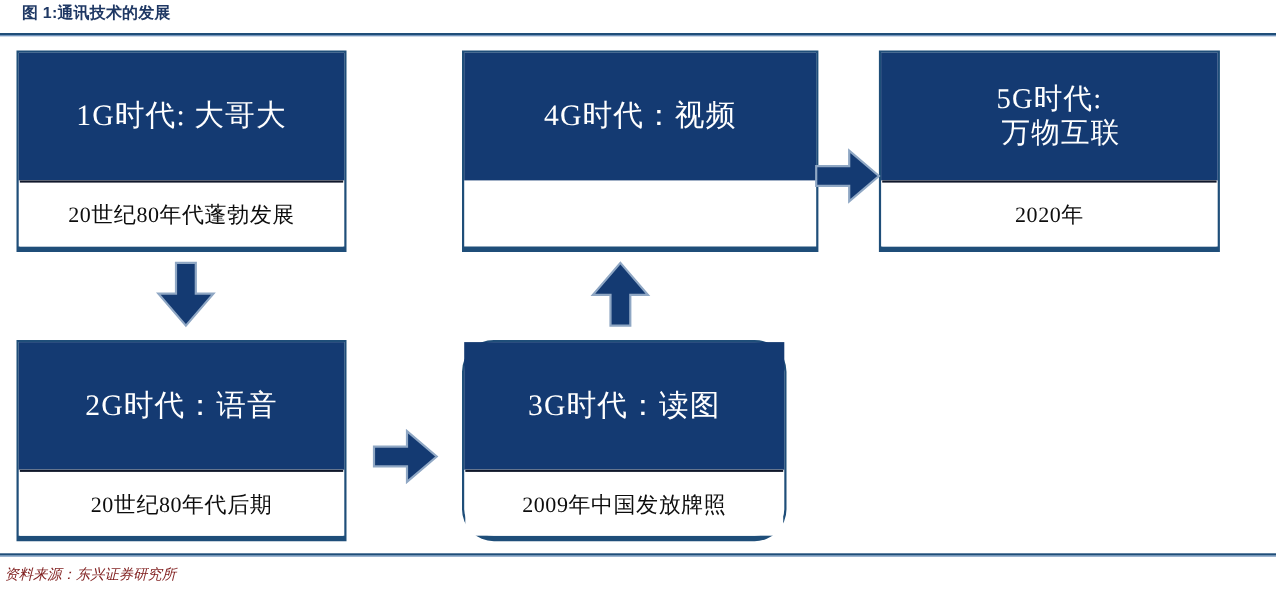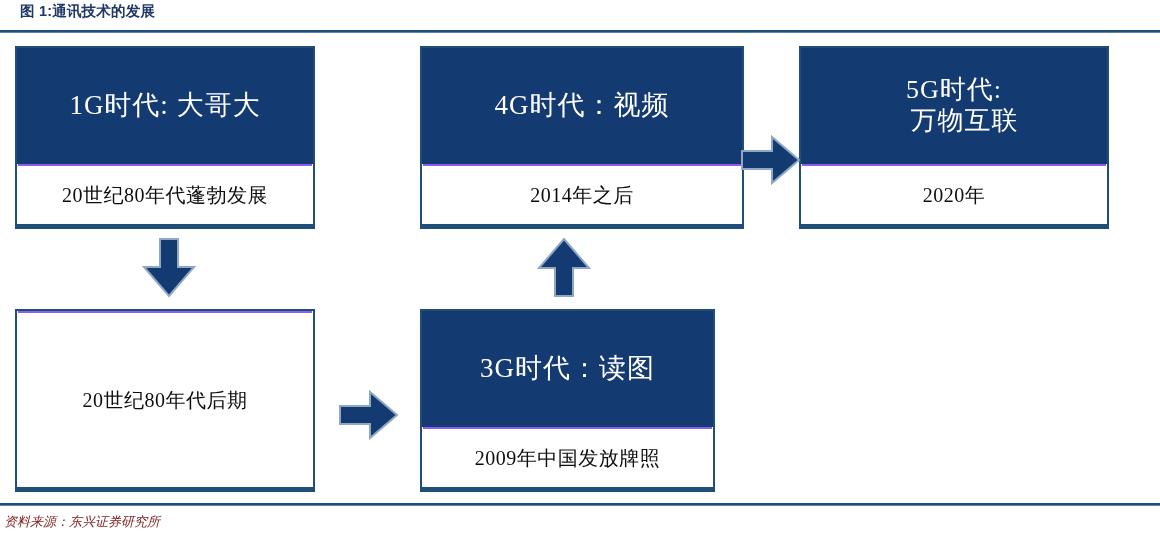--- a/index.html
+++ b/index.html
@@ -79,35 +79,35 @@
     flex: 1 1 auto;
     background: #ffffff;
     color: #0d0d0d;
     display: flex;
     align-items: center;
     justify-content: center;
     text-align: center;
     font-family: "Liberation Serif", "DejaVu Serif", serif;
     font-size: 20px;
     letter-spacing: 0.5px;
-    border-top: 2px solid #8b5cf6;
+    border-top: 2px solid #0f172a;
     box-sizing: border-box;
     margin: 0 1px 0 1px;
   }
 
   
   #node-1g { left: 15px;  top: 12px;  width: 300px; height: 183px; }
   #node-1g .node-header { height: 116px; }
   #node-4g { left: 420px; top: 12px;  width: 324px; height: 183px; }
   #node-4g .node-header { height: 116px; }
   #node-5g { left: 799px; top: 12px;  width: 310px; height: 183px; }
   #node-5g .node-header { height: 116px; font-size: 26px; }
   #node-2g { left: 15px;  top: 275px; width: 300px; height: 183px; }
   #node-2g .node-header { height: 116px; }
-  #node-3g { left: 420px; top: 275px; width: 295px; height: 183px; }
+  #node-3g { left: 420px; top: 275px; width: 295px; height: 183px; border-radius: 29px; }
   #node-3g .node-header { height: 116px; }
 
   
   .arrow { position: absolute; }
   .arrow svg { display: block; }
   #arrow-1g-2g { left: 140px; top: 203px; }
   #arrow-2g-3g { left: 338px; top: 355px; }
   #arrow-3g-4g { left: 535px; top: 203px; }
   #arrow-4g-5g { left: 740px; top: 100px; }
 
@@ -145,32 +145,34 @@
     <div class="node-header">
       <span>1G时代: 大哥大</span>
     </div>
     <div class="node-body">20世纪80年代蓬勃发展</div>
   </div>
 
   <div class="node" id="node-4g">
     <div class="node-header">
       <span>4G时代：视频</span>
     </div>
-    <div class="node-body">2014年之后</div>
   </div>
 
   <div class="node" id="node-5g">
     <div class="node-header">
       <span>5G时代:</span>
       <span class="hdr-line2">万物互联</span>
     </div>
     <div class="node-body">2020年</div>
   </div>
 
   <div class="node" id="node-2g">
+    <div class="node-header">
+      <span>2G时代：语音</span>
+    </div>
     <div class="node-body">20世纪80年代后期</div>
   </div>
 
   <div class="node" id="node-3g">
     <div class="node-header">
       <span>3G时代：读图</span>
     </div>
     <div class="node-body">2009年中国发放牌照</div>
   </div>
 

